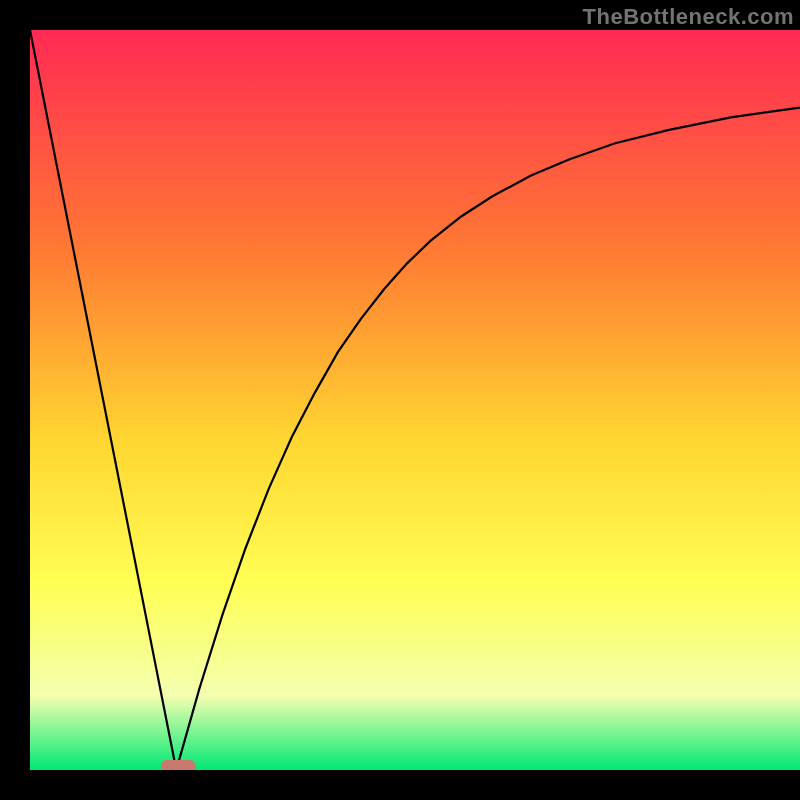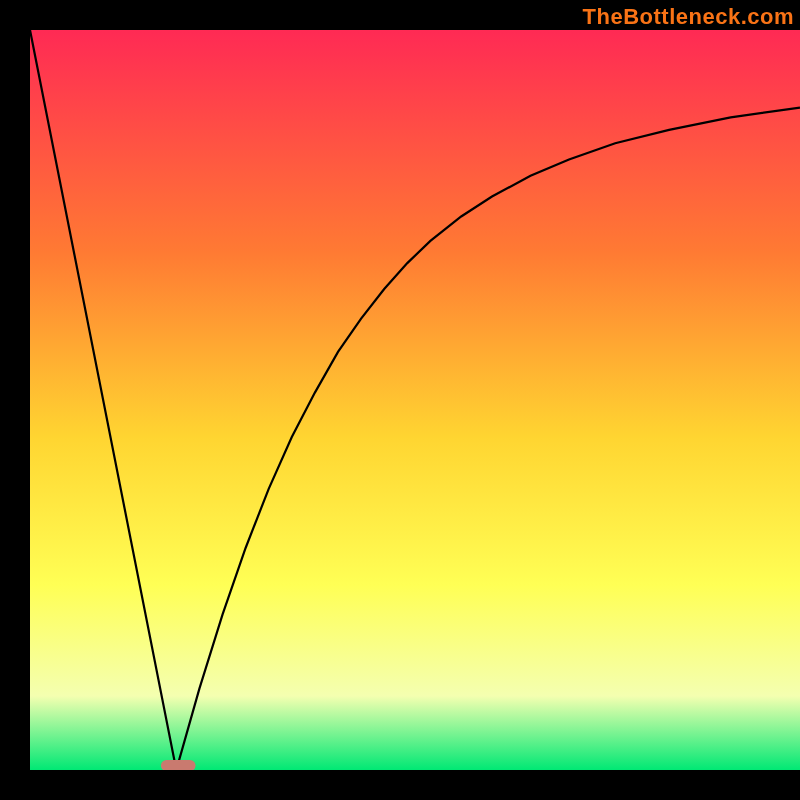--- a/index.html
+++ b/index.html
@@ -21,21 +21,21 @@
     position: absolute;
     left: 30px;
     top: 30px;
     width: 770px;
     height: 740px;
   }
   .watermark {
     position: absolute;
     top: 4px;
     right: 6px;
-    color: #f97316;
+    color: #737373;
     font-size: 22px;
     font-weight: 600;
     letter-spacing: 0.5px;
     user-select: none;
   }
   svg { display: block; }
 </style>
 </head>
 <body>
 

